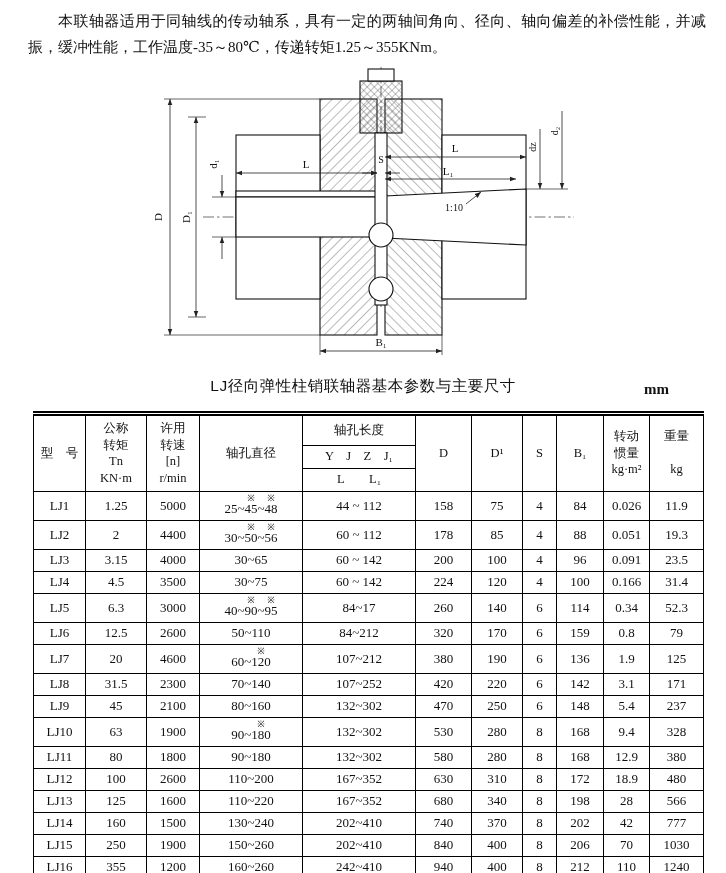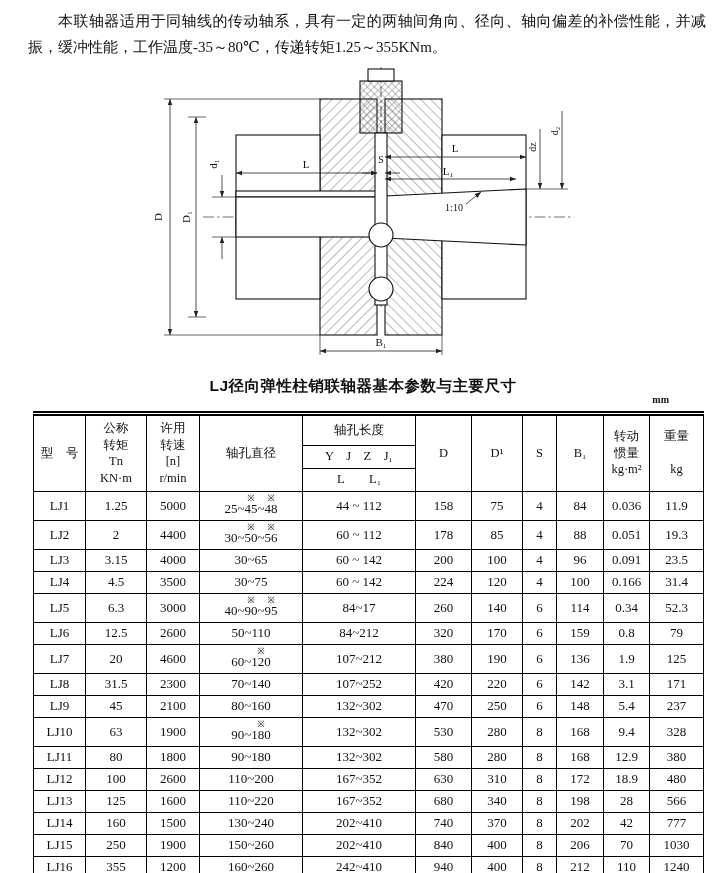--- a/index.html
+++ b/index.html
@@ -18,23 +18,23 @@
   .part{stroke:#111;stroke-width:1.1;}
   .dim{stroke:#222;stroke-width:0.8;fill:none;}
   .ext{stroke:#222;stroke-width:0.7;}
   .cl{stroke:#333;stroke-width:0.7;stroke-dasharray:11 3 2.5 3;}
   .dlabel{font-size:11px;fill:#111;font-family:"Liberation Serif","DejaVu Serif",serif;}
   .dlabel-sm{font-size:10px;fill:#111;font-family:"Liberation Serif","DejaVu Serif",serif;}
   
   .title-row{position:relative;margin-top:9px;height:24px;}
   .table-title{
     text-align:center;font-family:"Liberation Sans","DejaVu Sans",sans-serif;
-    font-weight:bold;font-size:15.5px;letter-spacing:0.5px;
-  }
-  .unit{position:absolute;right:57px;top:18px;font-size:10px;font-weight:bold;}
+    font-weight:normal;font-size:15.5px;letter-spacing:0.5px;
+  }
+  .unit{position:absolute;right:57px;top:5px;font-size:15px;font-weight:bold;}
   
   table.spec{
     border-collapse:collapse;margin:11px 0 0 33px;table-layout:fixed;
     border:1.5px solid #000;border-top:5px double #000;
   }
   .spec th,.spec td{
     border:1px solid #000;text-align:center;vertical-align:middle;
     padding:0;font-weight:normal;color:#111;
   }
   .spec thead th{font-size:12.5px;line-height:1.32;white-space:pre-line;}
@@ -189,21 +189,21 @@
       <tr>
         <td>LJ1</td>
         <td>1.25</td>
         <td>5000</td>
         <td class="has-marks"><span class="seg">25~</span><span class="seg mk"><span class="mark">※</span>45</span><span class="seg">~</span><span class="seg mk"><span class="mark">※</span>48</span></td>
         <td>44 ~ 112</td>
         <td>158</td>
         <td>75</td>
         <td>4</td>
         <td>84</td>
-        <td>0.036</td>
+        <td>0.026</td>
         <td>11.9</td>
       </tr>
       <tr>
         <td>LJ2</td>
         <td>2</td>
         <td>4400</td>
         <td class="has-marks"><span class="seg">30~</span><span class="seg mk"><span class="mark">※</span>50</span><span class="seg">~</span><span class="seg mk"><span class="mark">※</span>56</span></td>
         <td>60 ~ 112</td>
         <td>178</td>
         <td>85</td>

